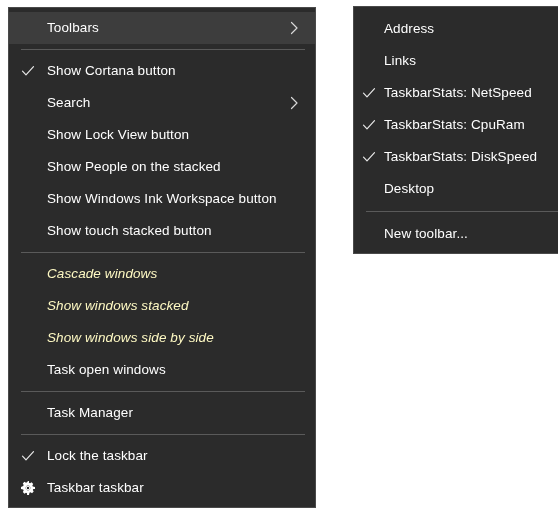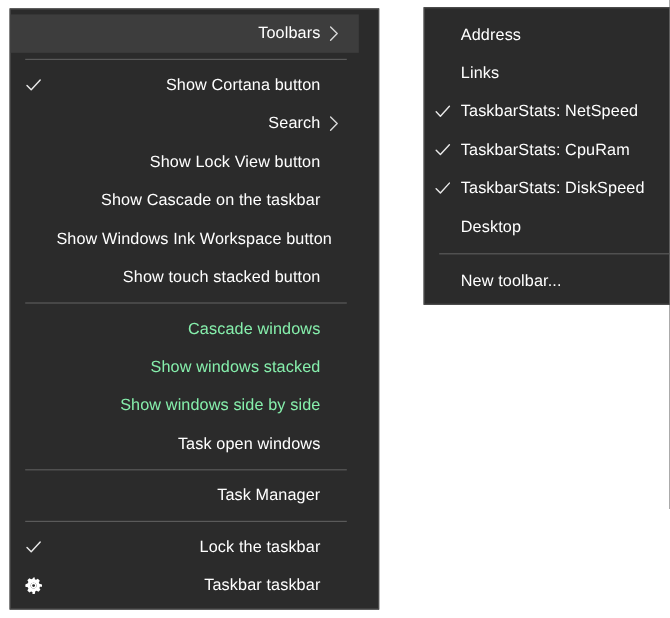--- a/index.html
+++ b/index.html
@@ -23,22 +23,21 @@
     box-sizing: border-box;
     color: #ffffff;
     user-select: none;
   }
 
   #taskbar-context-menu {
     left: 8px;
     top: 7px;
     width: 308px;
     height: 501px;
-    padding: 4px 16px 6px 0;
-    text-align: right;
+    padding: 4px 0 6px 0;
   }
 
   #toolbars-submenu {
     left: 316px;
     top: 6px;
     width: 234px;
     height: 248px;
     padding: 6px 0 6px 0;
     margin-left: 37px;
   }
@@ -52,21 +51,22 @@
     padding: 0 10px 0 0;
     font-size: 13.5px;
     line-height: 1;
     color: #ffffff;
     white-space: nowrap;
   }
   .menu-item.highlighted {
     background: #3d3d3d;
   }
   .menu-item.disabled {
-    color: #86efac;
+    color: #fef9c3;
+    font-style: italic;
   }
 
   .item-gutter {
     width: 38px;
     min-width: 38px;
     display: flex;
     align-items: center;
     justify-content: center;
     font-size: 13px;
     color: #e8e8e8;
@@ -141,21 +141,21 @@
         </svg>
       </div>
     </div>
     <div class="menu-item">
       <div class="item-gutter"></div>
       <div class="item-label">Show Lock View button</div>
       <div class="item-arrow"></div>
     </div>
     <div class="menu-item">
       <div class="item-gutter"></div>
-      <div class="item-label">Show Cascade on the taskbar</div>
+      <div class="item-label">Show People on the stacked</div>
       <div class="item-arrow"></div>
     </div>
     <div class="menu-item">
       <div class="item-gutter"></div>
       <div class="item-label">Show Windows Ink Workspace button</div>
       <div class="item-arrow"></div>
     </div>
     <div class="menu-item">
       <div class="item-gutter"></div>
       <div class="item-label">Show touch stacked button</div>

